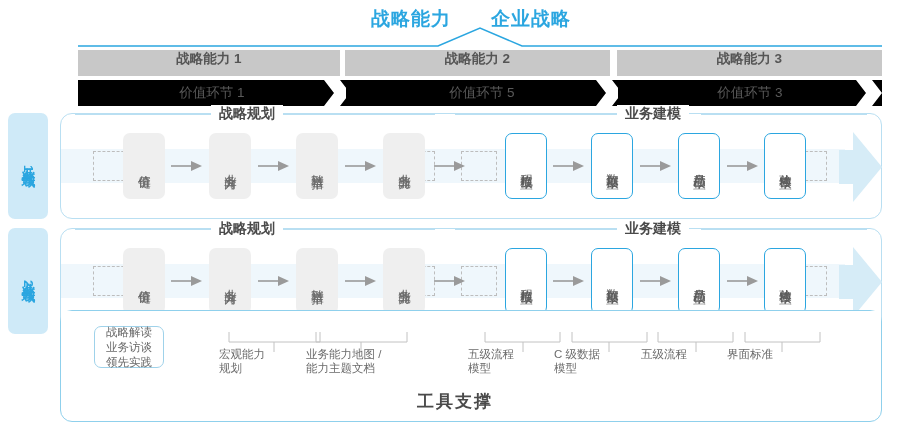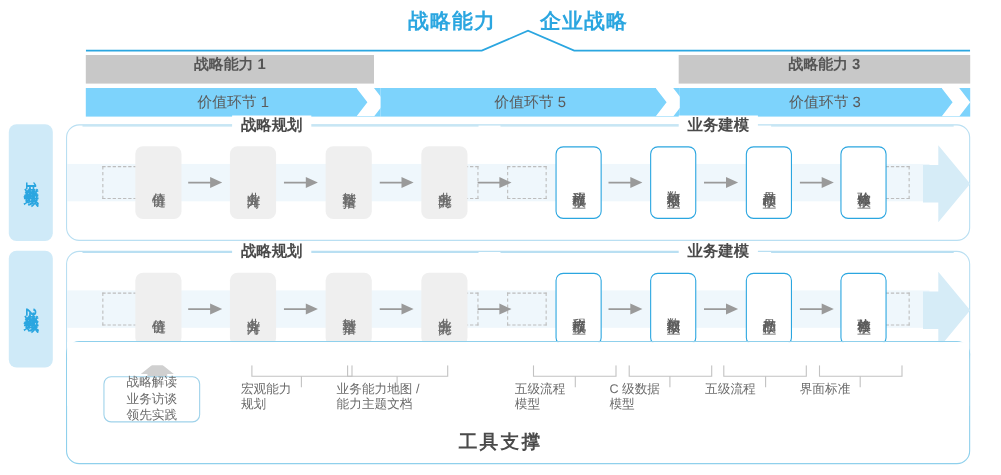--- a/index.html
+++ b/index.html
@@ -22,21 +22,21 @@
 
   
   .cap-bar{
     position:absolute;top:50px;height:26px;background:#c8c8c8;
     color:#555;font-size:13.5px;font-weight:bold;
     display:flex;align-items:flex-start;justify-content:center;white-space:nowrap;
   }
   
   .val-row{position:absolute;left:78px;top:80px;width:804px;height:26px;}
   .val-bar{
-    position:absolute;top:0;height:26px;background:#7dd3fc;
+    position:absolute;top:0;height:26px;background:#000000;
     color:#5a5a5a;font-size:13.5px;
     display:flex;align-items:center;justify-content:center;white-space:nowrap;
   }
   .val-chev{position:absolute;top:0;height:26px;width:26px;background:#ffffff;
     clip-path:polygon(0 0,16px 0,26px 13px,16px 26px,0 26px,10px 13px);}
 
   
   .domain-label{
     position:absolute;left:8px;width:40px;
     background:#cfeaf8;border-radius:7px;
@@ -114,20 +114,23 @@
 
   <div class="vision-title">战略能力</div>
   <div class="strategy-title">企业战略</div>
 
   <svg class="peak-svg" viewBox="0 0 804 22">
     <path d="M0 20 L360 20 L402 2 L444 20 L804 20" fill="none" stroke="#2ba6e0" stroke-width="1.6"></path>
   </svg>
 
   <div class="cap-bar" style="left:78px;width:262px;">
     <span>战略能力 1</span>
+  </div>
+  <div class="cap-bar" style="left:345px;width:265px;">
+    <span>战略能力 2</span>
   </div>
   <div class="cap-bar" style="left:617px;width:265px;">
     <span>战略能力 3</span>
   </div>
 
   <div class="val-row">
     <div class="val-bar" style="left:0;width:268px;">
       <span>价值环节 1</span>
     </div>
     <div class="val-chev" style="left:246px;"></div>
@@ -313,21 +316,21 @@
     <path d="M425 0 L425 10 L500 10 L500 0" fill="none" stroke="#c2c2c2" stroke-width="1"></path>
     <path d="M463 10 L463 20" stroke="#c2c2c2" stroke-width="1" fill="none"></path>
     <path d="M512 0 L512 10 L587 10 L587 0" fill="none" stroke="#c2c2c2" stroke-width="1"></path>
     <path d="M549 10 L549 20" stroke="#c2c2c2" stroke-width="1" fill="none"></path>
     <path d="M598 0 L598 10 L673 10 L673 0" fill="none" stroke="#c2c2c2" stroke-width="1"></path>
     <path d="M636 10 L636 20" stroke="#c2c2c2" stroke-width="1" fill="none"></path>
     <path d="M685 0 L685 10 L760 10 L760 0" fill="none" stroke="#c2c2c2" stroke-width="1"></path>
     <path d="M722 10 L722 20" stroke="#c2c2c2" stroke-width="1" fill="none"></path>
   </svg>
 
-  <div class="tool-box" style="left:94px;top:342px;width:88px;height:42px;text-align:right;">
+  <div class="tool-box" style="left:94px;top:326px;width:70px;height:42px;text-align:right;">
     <span>战略解读</span>
     <span>业务访谈</span>
     <span>领先实践</span>
   </div>
 
   <div class="tool-lbl" style="left:219px;top:347px;width:110px;">
     <div>宏观能力</div>
     <div>规划</div>
   </div>
   <div class="tool-lbl" style="left:306px;top:347px;width:110px;">

